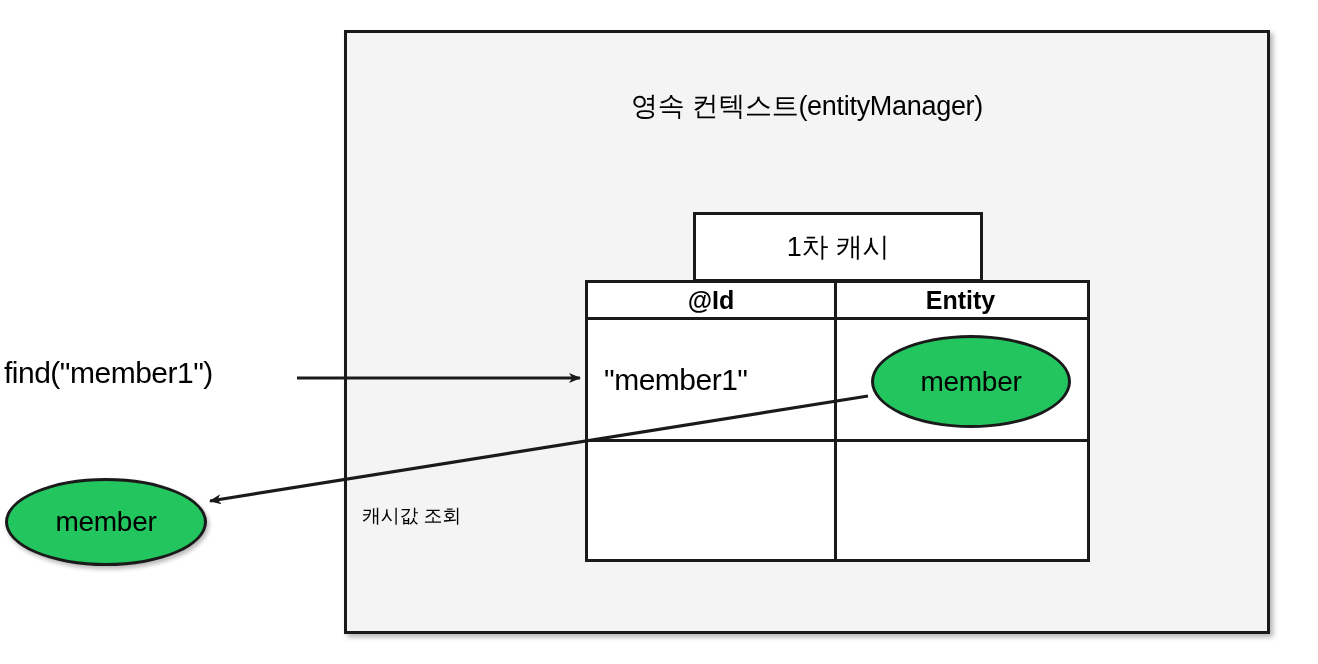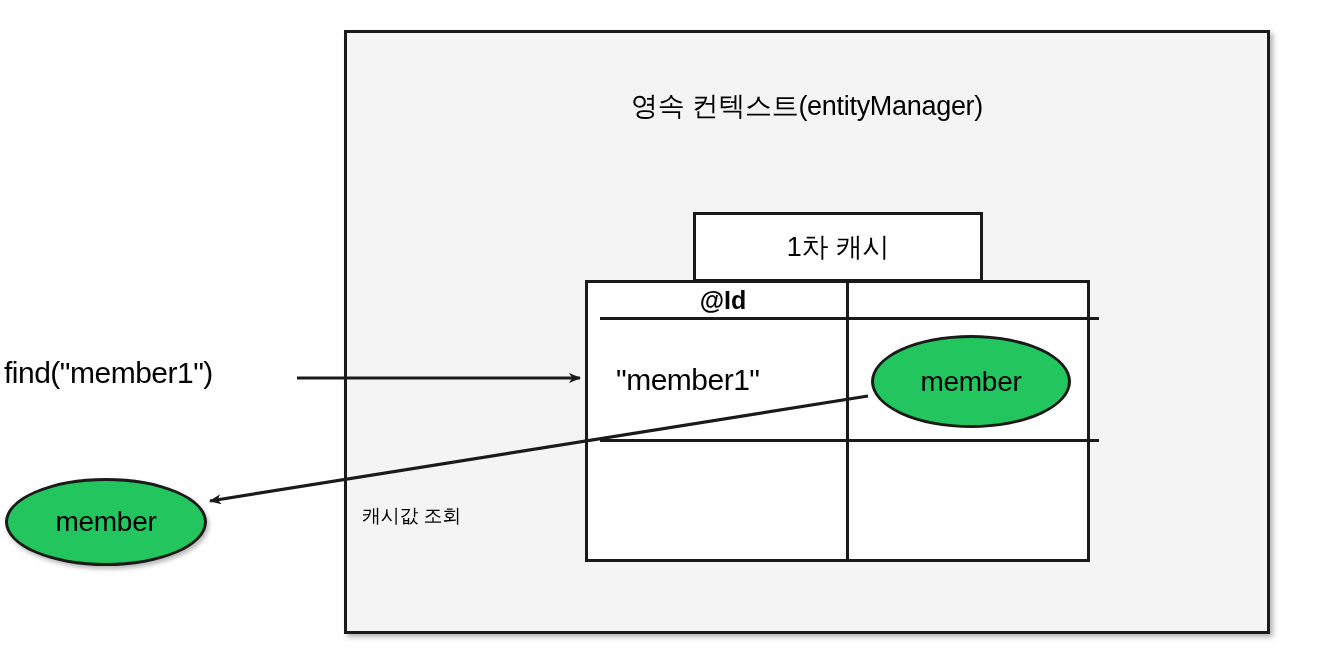--- a/index.html
+++ b/index.html
@@ -72,21 +72,21 @@
     top: 280px;
     width: 505px;
     height: 282px;
     background: #ffffff;
     border: 3px solid #1a1a1a;
     box-sizing: border-box;
     z-index: 3;
   }
   .row {
     position: absolute;
-    left: 12px;
+    left: 0;
     width: 100%;
     display: flex;
     box-sizing: border-box;
   }
   .row-head   { top: 0px;   height: 37px; border-bottom: 3px solid #1a1a1a; }
   .row-first  { top: 37px;  height: 122px; border-bottom: 3px solid #1a1a1a; }
   .row-second { top: 159px; height: 117px; }
 
   .cell {
     box-sizing: border-box;
@@ -178,20 +178,21 @@
   </div>
 
   <div class="cache-tab">
     <span class="cache-tab-label">1차 캐시</span>
   </div>
 
   <div class="cache-table">
 
     <div class="row row-head">
       <div class="cell cell-id">@Id</div>
+      <div class="cell cell-entity">Entity</div>
     </div>
 
     <div class="row row-first">
       <div class="cell cell-id">"member1"</div>
       <div class="cell cell-entity"></div>
     </div>
 
     <div class="row row-second">
       <div class="cell cell-id"></div>
       <div class="cell cell-entity"></div>

